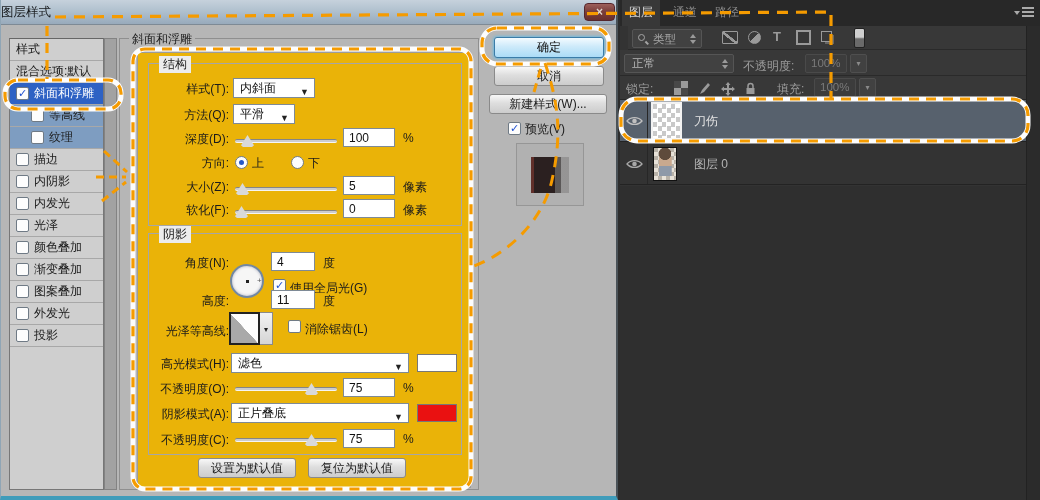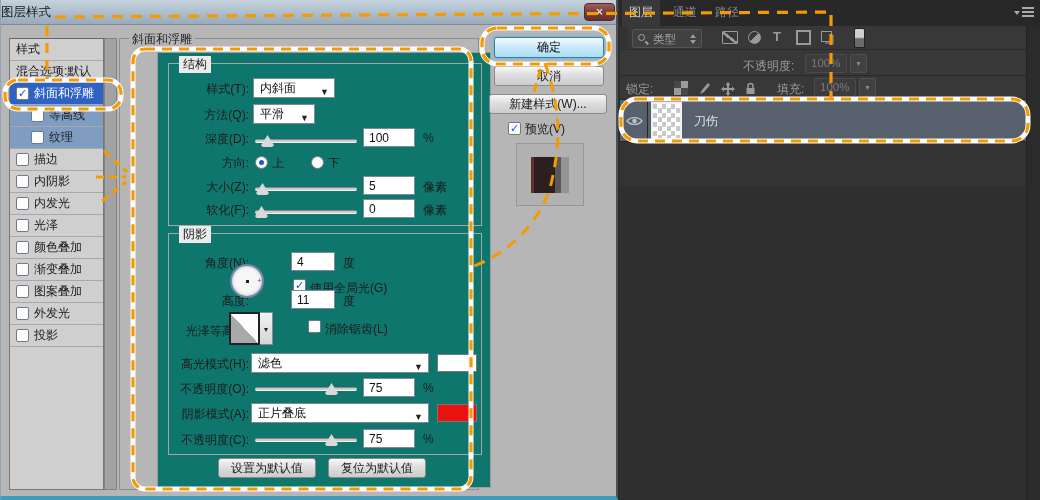--- a/index.html
+++ b/index.html
@@ -26,21 +26,21 @@
   .sb-row.sel { background:#2e62c4; color:#fff; }
   .sb-row.subbg { background:#7e9dc1; }
   .cb { position:absolute; width:13px; height:13px; background:#fdfdfd; border:1px solid #6f7a85;
     border-radius:2px; top:4px; left:6px; font-size:11px; line-height:11px; text-align:center;
     color:#1e4fd0; font-weight:bold; }
   .sb-row.sub .cb { left:21px; }
   #scrollstrip { left:103px; top:38px; width:13px; height:452px; background:#a2a2a2; border:1px solid #838383; }
   
   #groupbox { left:118px; top:38px; width:360px; height:452px; border:1px solid #8f8f8f; }
   #group-legend { left:128px; top:31px; background:#b6b6b6; padding:0 3px; font-size:12px; color:#1b1b1b; }
-  #pane { left:136px; top:52px; width:334px; height:436px; background:#0f766e; border:1px solid #9c9c9c;margin-left:20px; }
+  #pane { left:136px; top:52px; width:334px; height:436px; background:#eab308; border:1px solid #9c9c9c; }
   .fieldset { position:absolute; border:1px solid #a6a6a6; }
   .legend { position:absolute; top:-8px; left:10px; background:#ececec; padding:0 4px; font-size:12px; color:#1b1b1b; }
   .lbl { position:absolute; font-size:12px; color:#1b1b1b; text-align:right; width:80px; white-space:nowrap; }
   .unit { position:absolute; font-size:12px; color:#1b1b1b; white-space:nowrap; }
   .dd { position:absolute; height:20px; background:#fff; border:1px solid #7e8a96; font-size:12px;
     color:#111; line-height:18px; padding-left:6px; }
   .dd .arr { position:absolute; right:5px; top:4px; font-size:9px; color:#222; }
   .inp { position:absolute; height:19px; background:#fff; border:1px solid #7e8a96; font-size:12px;
     color:#111; padding-left:5px; width:52px; font-family:inherit; }
   .slider { position:absolute; width:102px; height:12px; }
@@ -341,20 +341,27 @@
         </span>
     </div>
     <div id="fi-pixel" class="abs ficon"></div>
     <div id="fi-adj" class="abs ficon"></div>
     <div id="fi-type" class="abs ficon">T</div>
     <div id="fi-shape" class="abs ficon"></div>
     <div id="fi-smart" class="abs ficon"></div>
     <div id="ftoggle" class="abs"></div>
   </div>
   <div id="blendrow" class="abs">
+    <div class="darkdd" style="left:4px;top:4px;width:110px">
+      <span>正常</span>
+      <span class="updown">
+          <i></i>
+          <b></b>
+        </span>
+    </div>
     <span class="plabel" style="left:123px;top:8px">不透明度:</span>
     <span class="dimval" style="left:185px;top:4px;width:42px">100%</span>
     <span class="dimarr" style="left:230px;top:4px">▾</span>
   </div>
   <div id="lockrow" class="abs">
     <span class="plabel" style="left:6px;top:5px">锁定:</span>
     <span id="checker-ic" class="abs licon"></span>
     <svg class="abs licon" style="left:77px" width="15" height="15">
       <path d="M3 13 L5 9 L11 2 L13 4 L7 11 Z" fill="#9a9a9a"></path>
       </svg>
@@ -373,20 +380,30 @@
   <div class="lrow sel" style="top:100px">
     <div class="eyebox">
       <svg class="eye" width="17" height="12">
         <path d="M1 6 C4.5 1.5 12.5 1.5 16 6 C12.5 10.5 4.5 10.5 1 6 Z" fill="none" stroke="#c0c0c0" stroke-width="1.3"></path>
         <circle cx="8.5" cy="6" r="2.3" fill="#c0c0c0"></circle>
         </svg>
     </div>
     <div class="lthumb"></div>
     <span class="lname">刀伤</span>
   </div>
+  <div class="lrow" style="top:143px">
+    <div class="eyebox">
+      <svg class="eye" width="17" height="12">
+        <path d="M1 6 C4.5 1.5 12.5 1.5 16 6 C12.5 10.5 4.5 10.5 1 6 Z" fill="none" stroke="#a8a8a8" stroke-width="1.3"></path>
+        <circle cx="8.5" cy="6" r="2.3" fill="#a8a8a8"></circle>
+        </svg>
+    </div>
+    <div class="lthumb" id="photo-thumb"></div>
+    <span class="lname">图层 0</span>
+  </div>
   <div id="panel-rest" class="abs"></div>
   <div id="panel-scroll" class="abs"></div>
 </div>
 
 <svg id="overlay" class="abs" width="1040" height="500" viewBox="0 0 1040 500">
   <g fill="none">
 
     <rect x="5" y="80" width="116" height="29" rx="13" stroke="#fdfdfd" stroke-width="5"></rect>
     <rect x="482" y="28" width="127" height="36" rx="15" stroke="#fdfdfd" stroke-width="5"></rect>
     <rect x="133" y="49" width="338" height="440" rx="12" stroke="#fdfdfd" stroke-width="5"></rect>

